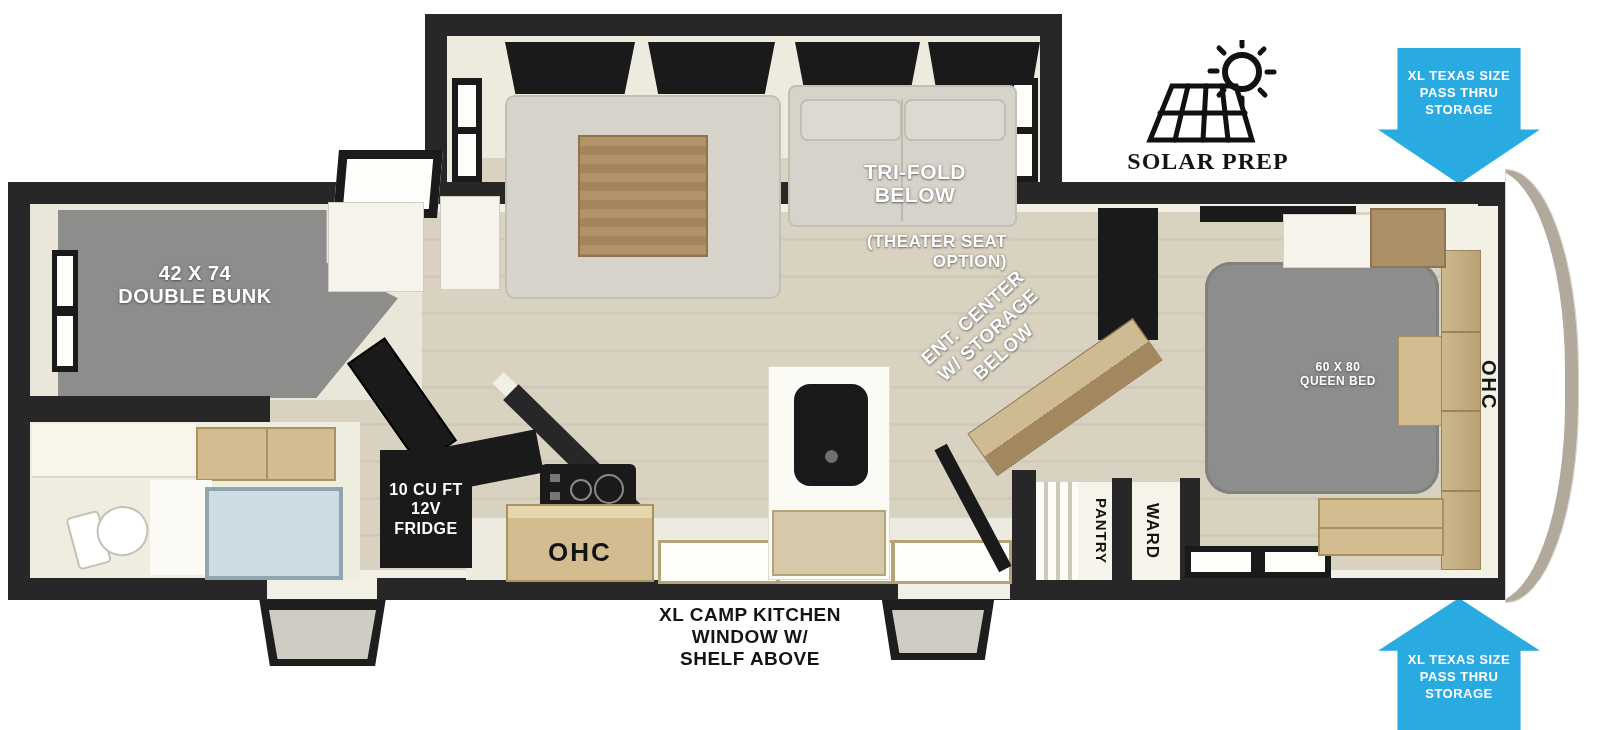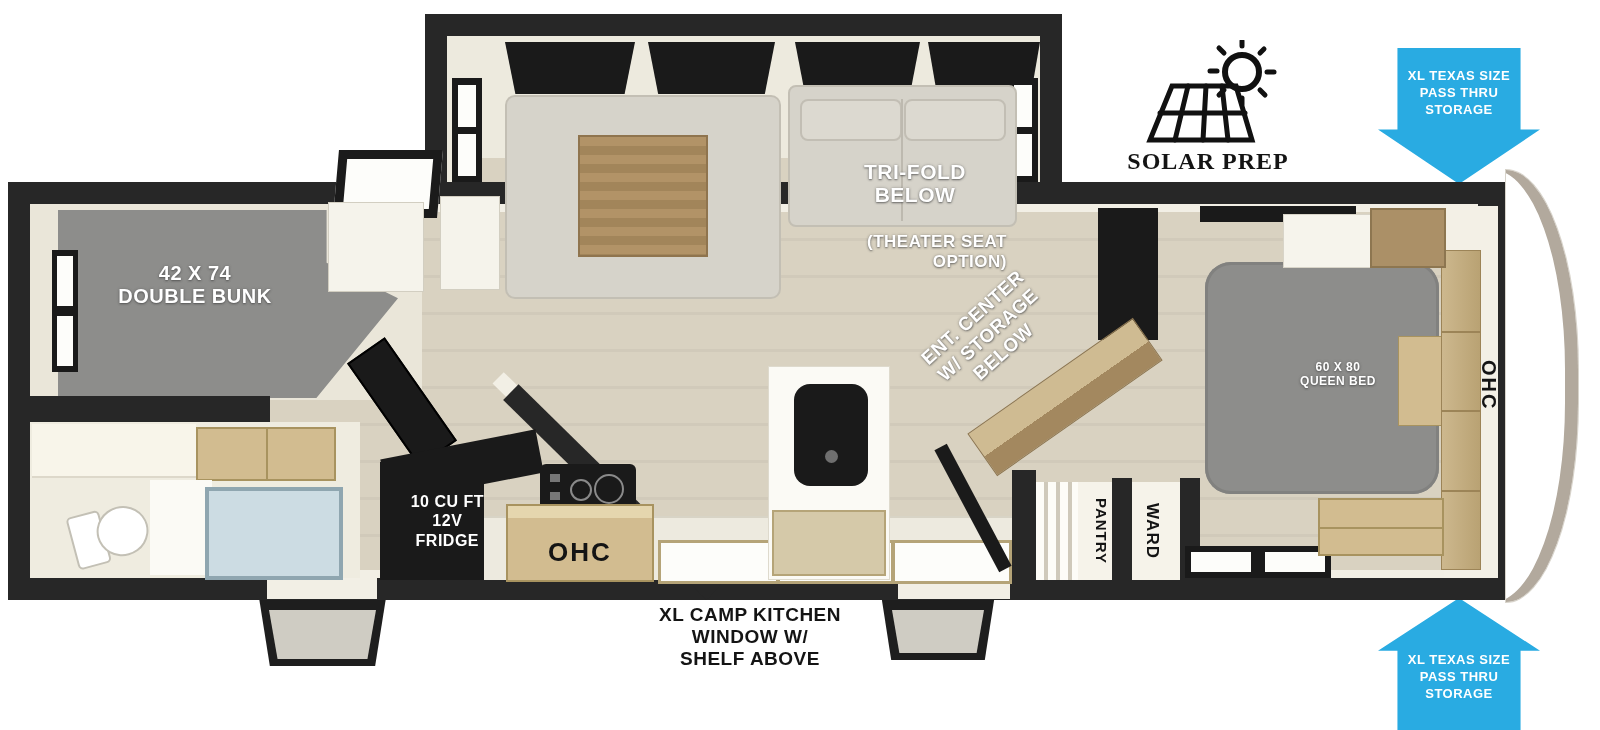--- a/index.html
+++ b/index.html
@@ -147,21 +147,21 @@
     <span class="burner" style="right:12px;top:10px;width:26px;height:26px;"></span>
     <span class="burner" style="right:44px;top:15px;width:18px;height:18px;"></span>
     <span class="abs" style="left:10px;top:10px;width:10px;height:8px;background:#777;"></span>
     <span class="abs" style="left:10px;top:28px;width:10px;height:8px;background:#777;"></span>
   </div>
   <div class="abs" style="left:506px;top:504px;width:144px;height:74px;border:2px solid #a8935f;
               background:linear-gradient(180deg,#e5d6ae 0 16%,var(--cabinet_tan) 16%);
               display:flex;align-items:flex-end;justify-content:center;">
     <span class="lblb" style="font-size:26px;letter-spacing:2px;margin-bottom:12px;">OHC</span>
   </div>
-  <div class="abs blk" style="left:380px;top:462px;width:104px;height:118px;display:flex;align-items:center;justify-content:flex-end;">
+  <div class="abs blk" style="left:380px;top:450px;width:92px;height:118px;display:flex;align-items:center;justify-content:center;">
     <span class="lblw" style="font-size:16px;line-height:1.2;text-shadow:none;">10 CU FT
 12V
 FRIDGE</span>
   </div>
 
   <div class="abs" style="left:768px;top:366px;width:120px;height:212px;background:#fbfaf5;border:1px solid #dedacd;"></div>
   <div class="abs" style="left:772px;top:510px;width:110px;height:62px;background:#d5c9a9;border:2px solid #b5a478;"></div>
   <div class="abs blk" style="left:794px;top:384px;width:74px;height:102px;border-radius:16px;">
     <span class="abs" style="left:31px;top:66px;width:13px;height:13px;background:#6f6f6f;border-radius:50%;"></span>
   </div>

